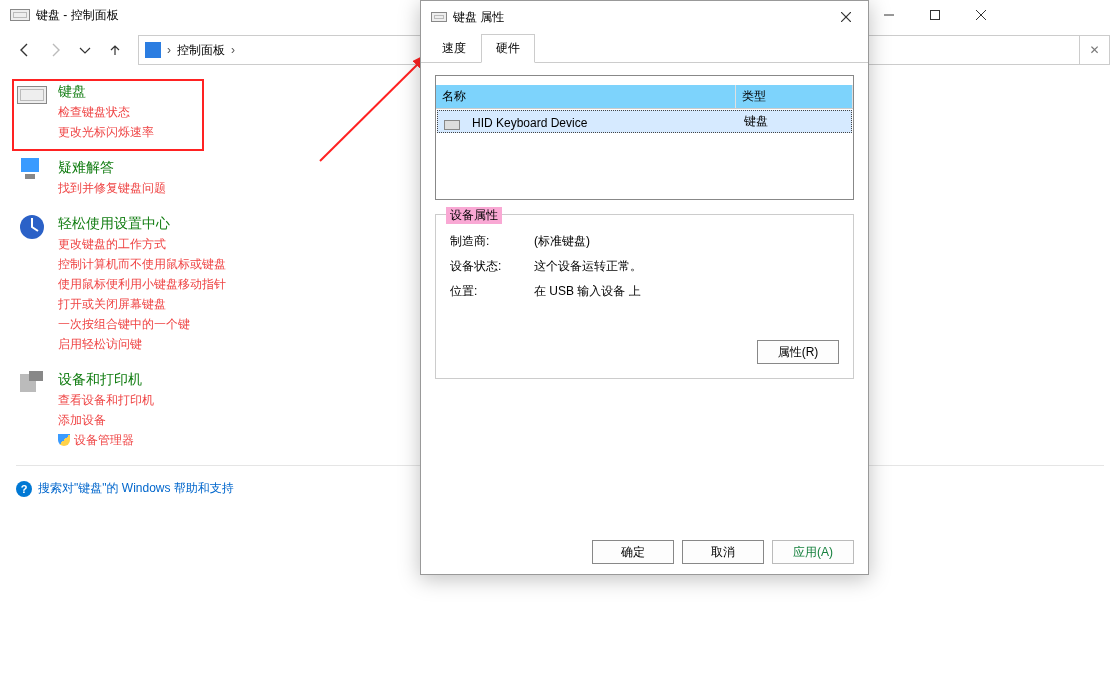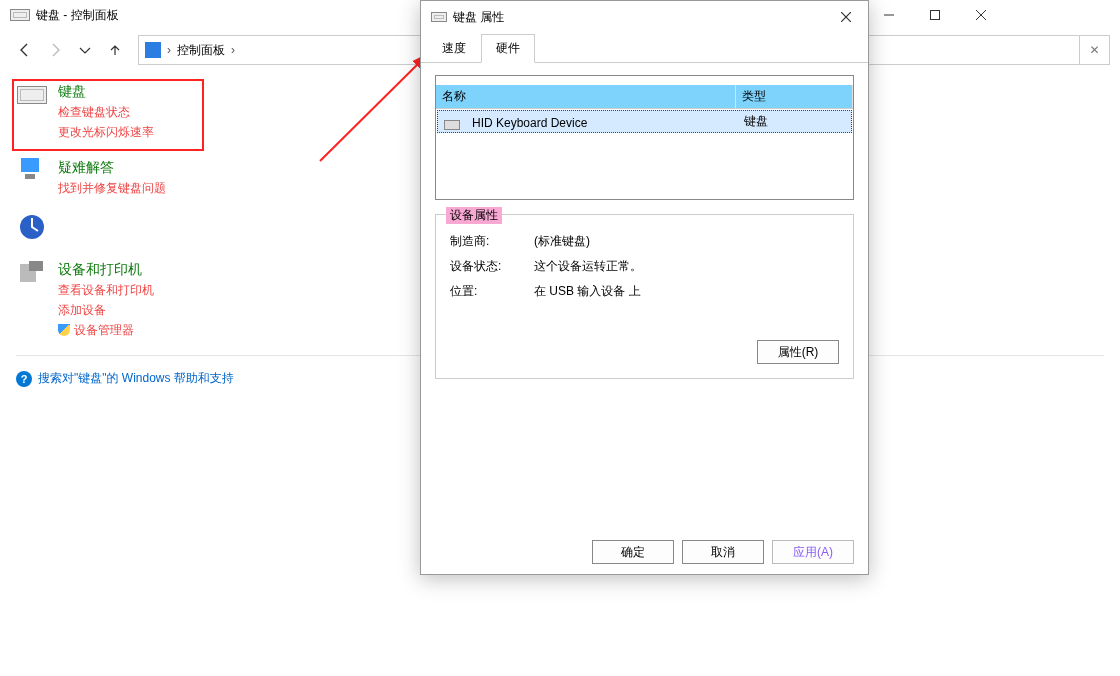--- a/index.html
+++ b/index.html
@@ -63,21 +63,21 @@
   .device-row div { padding:2px 6px; font-size:12px; }
   .device-row .col-name{ display:flex; align-items:flex-end; gap:12px; }
   .kbd-mini{width:16px;height:10px;background:#ddd;border:1px solid #888;}
 
   .groupbox { border:1px solid #ccc; margin-top:14px; padding:10px 14px 14px 14px; position:relative; }
   .groupbox-title { position:absolute; top:-8px; left:10px; background:#f9a8d4; padding:0 4px; font-size:12px; }
   .kv { display:flex; margin:8px 0; font-size:12px; }
   .kv .k { width:84px; }
   .props-btn-row { display:flex; justify-content:flex-end; margin-top:40px; }
   .btn { min-width:82px; height:24px; border:1px solid #888; background:#fdfdfd; font-size:12px; display:flex;align-items:center;justify-content:center; padding:4px 10px;}
-  .btn.disabled{ color:#8b5cf6; border-color:#bbb;text-align:right; }
+  .btn.disabled{ color:#15803d; border-color:#bbb;text-align:right; }
 
   .dlg-buttons { position:absolute; bottom:10px; right:14px; display:flex; gap:8px; }
 
   .kbd-icon{ width:20px;height:12px;background:#eee;border:1px solid #888; position:relative;}
   .kbd-icon::after{content:"";position:absolute;left:2px;right:2px;top:2px;bottom:2px;border:1px solid #bbb;}
 </style>
 </head>
 <body>
 
 <div class="main-titlebar">
@@ -161,20 +161,29 @@
       <div class="group-link">找到并修复键盘问题</div>
     </div>
   </div>
 
   <div class="group">
     <div class="group-icon">
       <svg width="30" height="30" viewBox="0 0 30 30">
           <circle cx="15" cy="15" r="12" fill="#2b61c7"></circle>
           <path d="M15 6 L15 15 L21 19" stroke="#fff" stroke-width="2" fill="none"></path>
         </svg>
+    </div>
+    <div class="group-body">
+      <div class="group-title">轻松使用设置中心</div>
+      <div class="group-link">更改键盘的工作方式</div>
+      <div class="group-link">控制计算机而不使用鼠标或键盘</div>
+      <div class="group-link">使用鼠标便利用小键盘移动指针</div>
+      <div class="group-link">打开或关闭屏幕键盘</div>
+      <div class="group-link">一次按组合键中的一个键</div>
+      <div class="group-link">启用轻松访问键</div>
     </div>
   </div>
 
   <div class="group">
     <div class="group-icon">
       <svg width="30" height="30" viewBox="0 0 30 30">
           <rect x="3" y="6" width="16" height="18" fill="#bbb"></rect>
           <rect x="12" y="3" width="14" height="10" fill="#888"></rect>
         </svg>
     </div>

